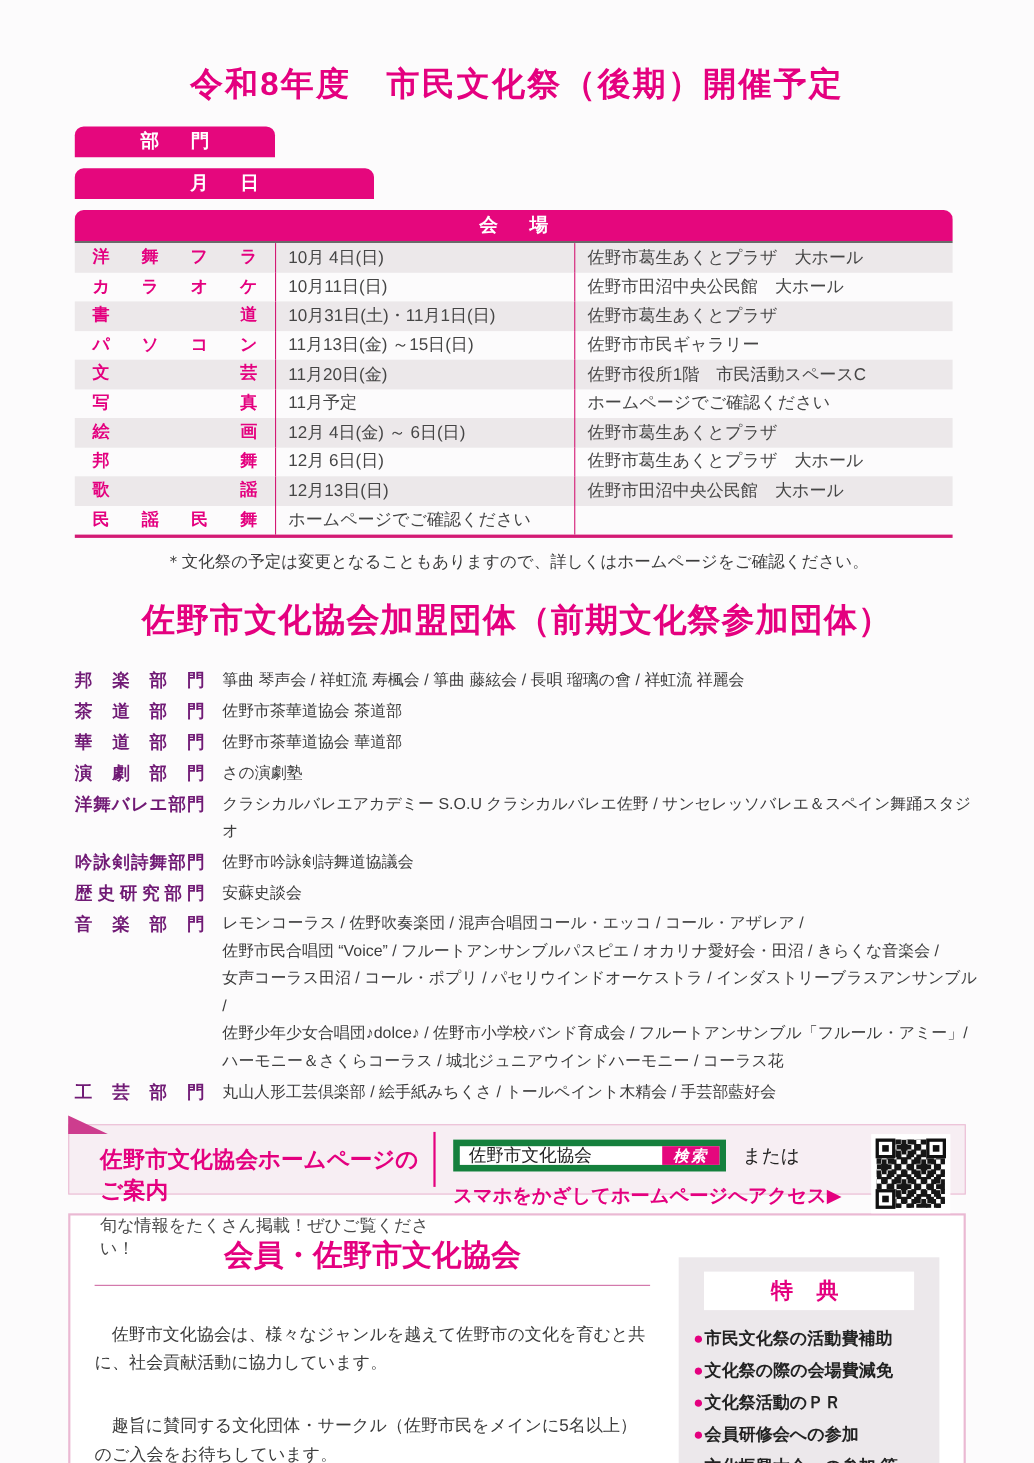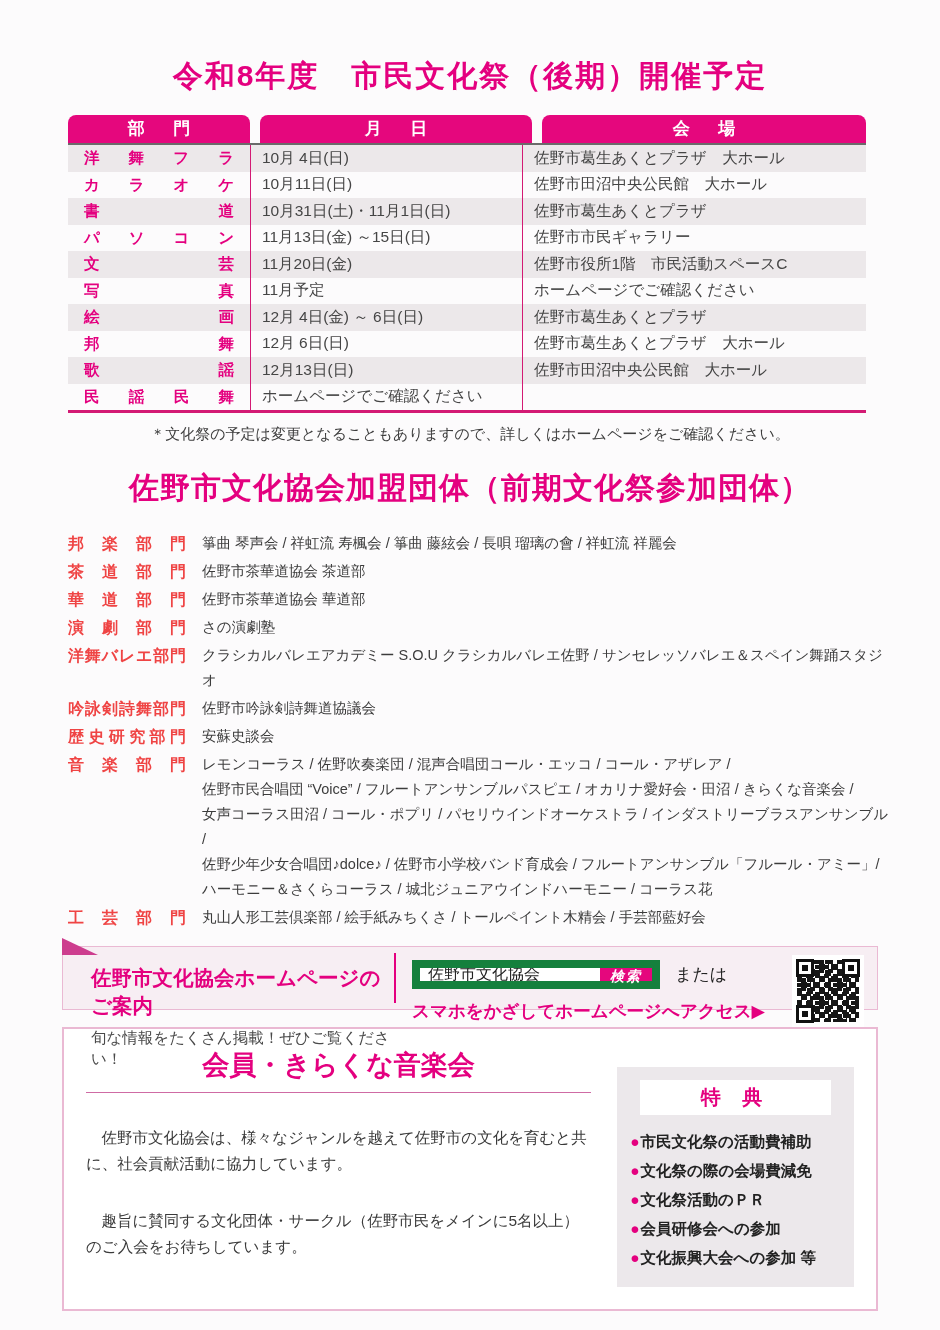--- a/index.html
+++ b/index.html
@@ -5,21 +5,21 @@
   * { margin:0; padding:0; box-sizing:border-box; }
   body { background:#e8e8e8; font-family:"Liberation Sans","DejaVu Sans",sans-serif; }
   .page { width:940px; height:1330px; background:#fcfbfc; margin:0 auto; position:relative; overflow:hidden; }
 
   
   .main-title { padding-top:56px; text-align:center; color:#e4007f; font-size:30px;
                 font-weight:bold; letter-spacing:2px; }
 
   
   .sched { width:798px; margin:18px 0 0 68px; }
-  .sched-tabs { display:flex; gap:10px; }
+  .sched-tabs { display:flex; gap:10px;flex-direction:column; }
   .sched-tab { height:28px; line-height:28px; background:#e5077d; color:#fff; font-size:17px;
                font-weight:bold; text-align:center; border-radius:8px 8px 0 0;
                letter-spacing:12px; text-indent:12px; }
   .sched-tab.t-dept { width:182px; }
   .sched-tab.t-date { width:272px; }
   .sched-tab.t-venue { flex:1; }
   .sched-body { border-top:2px solid #6a6a6a; border-bottom:3px solid #d31a74; }
   .s-row { display:flex; height:26.5px; font-size:15.5px; }
   .s-row.even { background:#ece8ea; }
   .c-dept { width:182px; padding:0 16px; color:#e4007f; font-weight:bold;
@@ -28,37 +28,37 @@
                       align-items:center; padding:0 11px; }
   .c-date { width:272px; }
   .c-venue { flex:1; }
   .sched-note { text-align:center; font-size:15px; color:#3c3c3c; margin-top:12px; }
 
   
   .sec-title { text-align:center; color:#e4007f; font-size:30px; font-weight:bold;
                margin-top:24px; letter-spacing:1px; }
   .members { margin:22px 0 0 68px; width:824px; }
   .m-row { display:flex; margin-bottom:3px; }
-  .m-label { width:118px; min-width:118px; margin-right:16px; color:#ef4444; font-weight:bold;
+  .m-label { width:118px; min-width:118px; margin-right:16px; color:#701a75; font-weight:bold;
              font-size:16px; line-height:25px; text-align:justify; text-align-last:justify;
              align-self:flex-start; }
   .m-content { flex:1; font-size:14.5px; color:#3c3c3c; line-height:25px; white-space:pre-line; }
 
   
   .guide { width:816px; margin:16px auto 0; background:#f7eef3; border:1px solid #eab9d3;
            display:flex; position:relative; height:64px; }
   .fold-corner { position:absolute; top:-9px; left:-1px; width:0; height:0;
                  border-bottom:17px solid #cd3d8e; border-right:36px solid transparent; }
   .g-left { width:378px; padding:17px 0 0 28px; }
   .g-title { color:#e4007f; font-weight:bold; font-size:20.5px; }
   .g-sub { color:#4a4a4a; font-size:15.5px; margin-top:8px; }
   .g-divider { width:2px; background:#e4007f; margin:6px 0; }
   .g-right { flex:1; padding:13px 112px 0 16px; }
   .search-row { display:flex; align-items:center; }
-  .search-box { display:flex; width:248px; border:8px solid #15803d; background:#fff; height:29px; }
+  .search-box { display:flex; width:248px; border:6px solid #15803d; background:#fff; height:29px; }
   .search-input { border:none; outline:none; flex:1; font-size:16px; padding:0 8px;
                   font-family:inherit; color:#222; min-width:0; background:transparent; }
   .search-btn { background:#e5077d; color:#fff; border:none; font-size:14px; font-weight:bold;
                 padding:0 10px; letter-spacing:2px; font-family:inherit; cursor:pointer;font-style:italic; }
   .or-text { margin-left:15px; font-size:17px; color:#222; }
   .access-text { color:#e4007f; font-size:17.5px; font-weight:bold; margin-top:10px; white-space:nowrap; }
   .qr { position:absolute; right:13px; top:8px; width:72px; height:72px; background:#fff; }
   .qr-inner { position:absolute; inset:5px;
               background: repeating-conic-gradient(#161616 0% 25%, transparent 0% 50%) 0 0/9px 9px,
                           repeating-conic-gradient(#161616 0% 25%, transparent 0% 50%) 4px 4px/12px 12px; }
@@ -231,21 +231,21 @@
     <div class="qr">
       <div class="qr-inner"></div>
       <div class="finder f-tl"></div>
       <div class="finder f-tr"></div>
       <div class="finder f-bl"></div>
     </div>
   </div>
 
   <div class="recruit">
     <div class="r-left">
-      <div class="r-title">会員・きらくな音楽会</div>
+      <div class="r-title">会員・佐野市文化協会</div>
       <hr class="r-hr">
       <div>
 
           <p class="r-para even">佐野市文化協会は、様々なジャンルを越えて佐野市の文化を育むと共に、社会貢献活動に協力しています。</p>
 
           <p class="r-para odd">趣旨に賛同する文化団体・サークル（佐野市民をメインに5名以上）のご入会をお待ちしています。</p>
 
         </div>
     </div>
     <div class="benefits">

